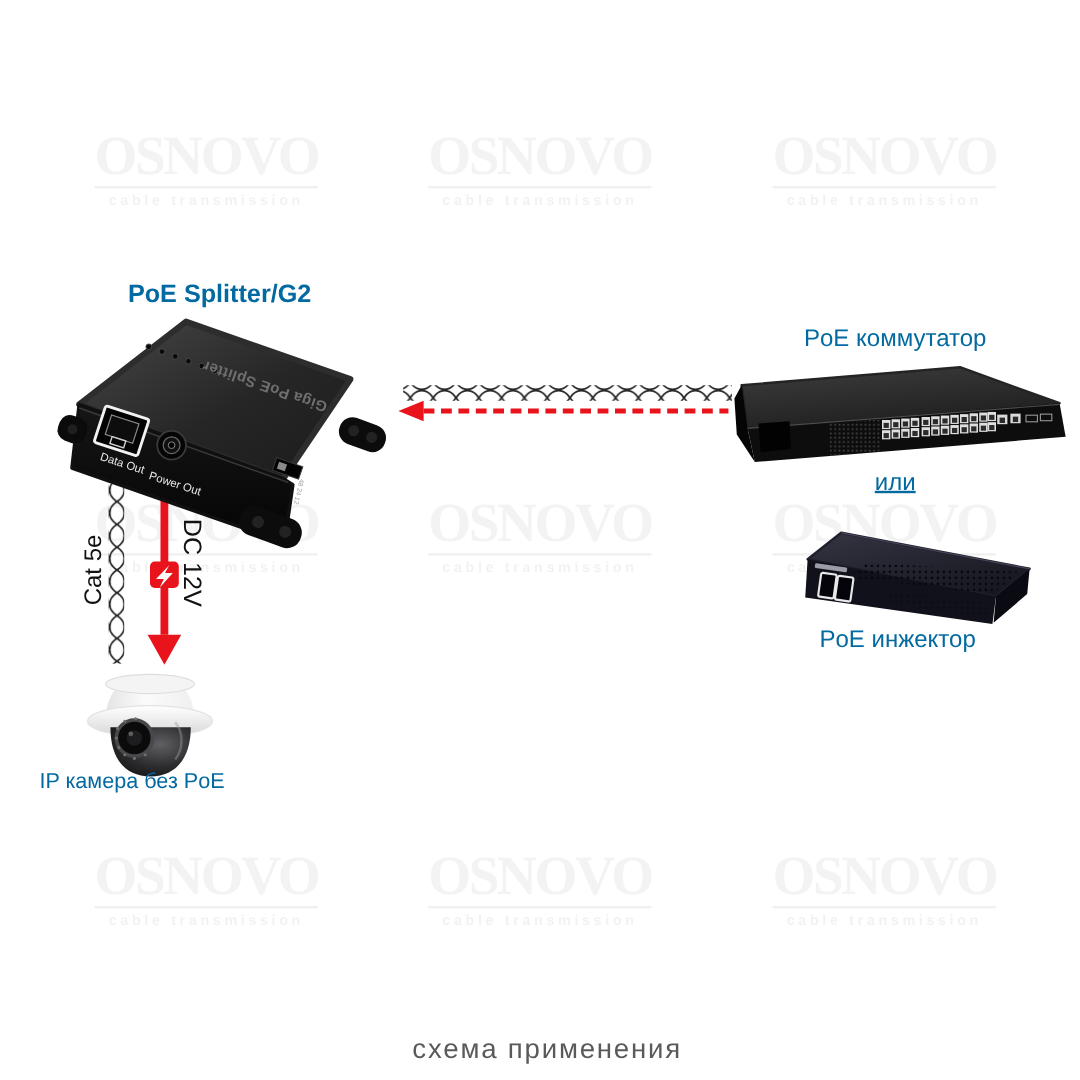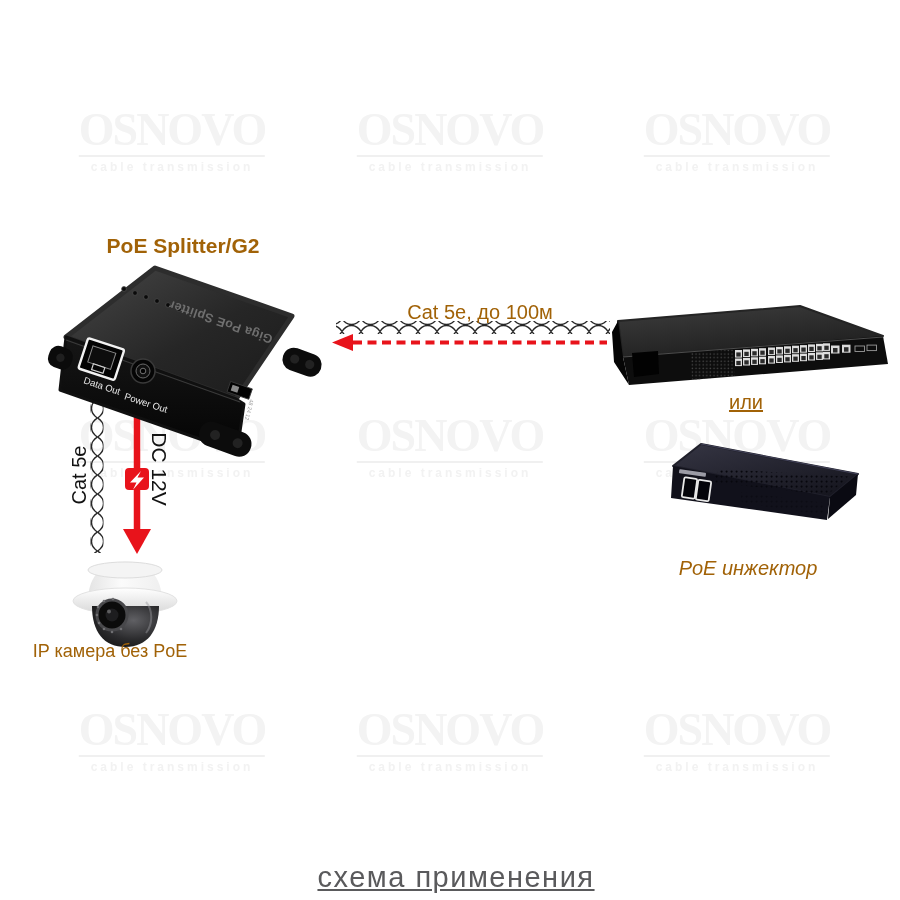--- a/index.html
+++ b/index.html
@@ -6,27 +6,27 @@
   .canvas{position:relative;width:900px;height:900px;background:#ffffff;overflow:hidden;
           font-family:"Liberation Sans",sans-serif;}
   
   .wm{position:absolute;transform:translateX(-50%);text-align:center;pointer-events:none;}
   .wm-brand{font-family:"Liberation Serif",serif;font-weight:bold;font-size:46px;line-height:44px;
             letter-spacing:-2px;color:#f3f3f3;}
   .wm-line{height:2px;background:#f0f0f0;margin:3px 0 3px 0;}
   .wm-tag{font-family:"Liberation Sans",sans-serif;font-weight:bold;font-size:12px;
           letter-spacing:3px;color:#f2f2f2;white-space:nowrap;}
   
-  .lbl{position:absolute;color:#a16207;font-size:20px;white-space:nowrap;transform:translateX(-50%);}
+  .lbl{position:absolute;color:#0369a1;font-size:20px;white-space:nowrap;transform:translateX(-50%);}
   .lbl.bold{font-weight:bold;font-size:21px;}
   .vlbl{position:absolute;color:#121212;font-size:20px;white-space:nowrap;}
   .vlbl.ccw{transform:translate(-50%,-50%) rotate(-90deg);}
   .vlbl.cw{transform:translate(-50%,-50%) rotate(90deg);font-size:21px;}
-  .caption{position:absolute;color:#5a5a5c;font-size:29px;letter-spacing:1.5px;
-           transform:translateX(-50%);white-space:nowrap;text-decoration:underline;}
+  .caption{position:absolute;color:#5a5a5c;font-size:23px;letter-spacing:1.5px;
+           transform:translateX(-50%);white-space:nowrap;}
   svg{position:absolute;left:0;top:0;}
   text{font-family:"Liberation Sans",sans-serif;}
 </style>
 </head>
 <body>
 
 <div class="canvas">
 
   <div class="wm" style="left:172px;top:108px;">
     <div class="wm-brand">OSNOVO</div>
@@ -270,21 +270,21 @@
         <circle cx="104" cy="629" r="1.3"></circle>
           <circle cx="112" cy="632" r="1.3"></circle>
           <circle cx="121" cy="629" r="1.3"></circle>
         <circle cx="104" cy="601" r="1.3"></circle>
           <circle cx="113" cy="599" r="1.3"></circle>
       </g>
     </g>
   </svg>
 
   <div class="lbl bold" style="left:183px;top:234px;">PoE Splitter/G2</div>
-  <div class="lbl" style="left:480px;top:301px;">Cat 5e, до 100м</div>
+  <div class="lbl" style="left:746px;top:271px;">PoE коммутатор</div>
   <div class="lbl" style="left:746px;top:391px;text-decoration:underline;">или</div>
-  <div class="lbl" style="left:748px;top:557px;font-style:italic;">PoE инжектор</div>
+  <div class="lbl" style="left:748px;top:522px;">PoE инжектор</div>
   <div class="lbl" style="left:110px;top:641px;font-size:18px;">IP камера без PoE</div>
   <div class="vlbl ccw" style="left:79px;top:475px;">Cat 5e</div>
   <div class="vlbl cw" style="left:159px;top:469px;">DC 12V</div>
   <div class="caption" style="left:456px;top:861px;">схема применения</div>
 
 </div>
 
 </body></html>

